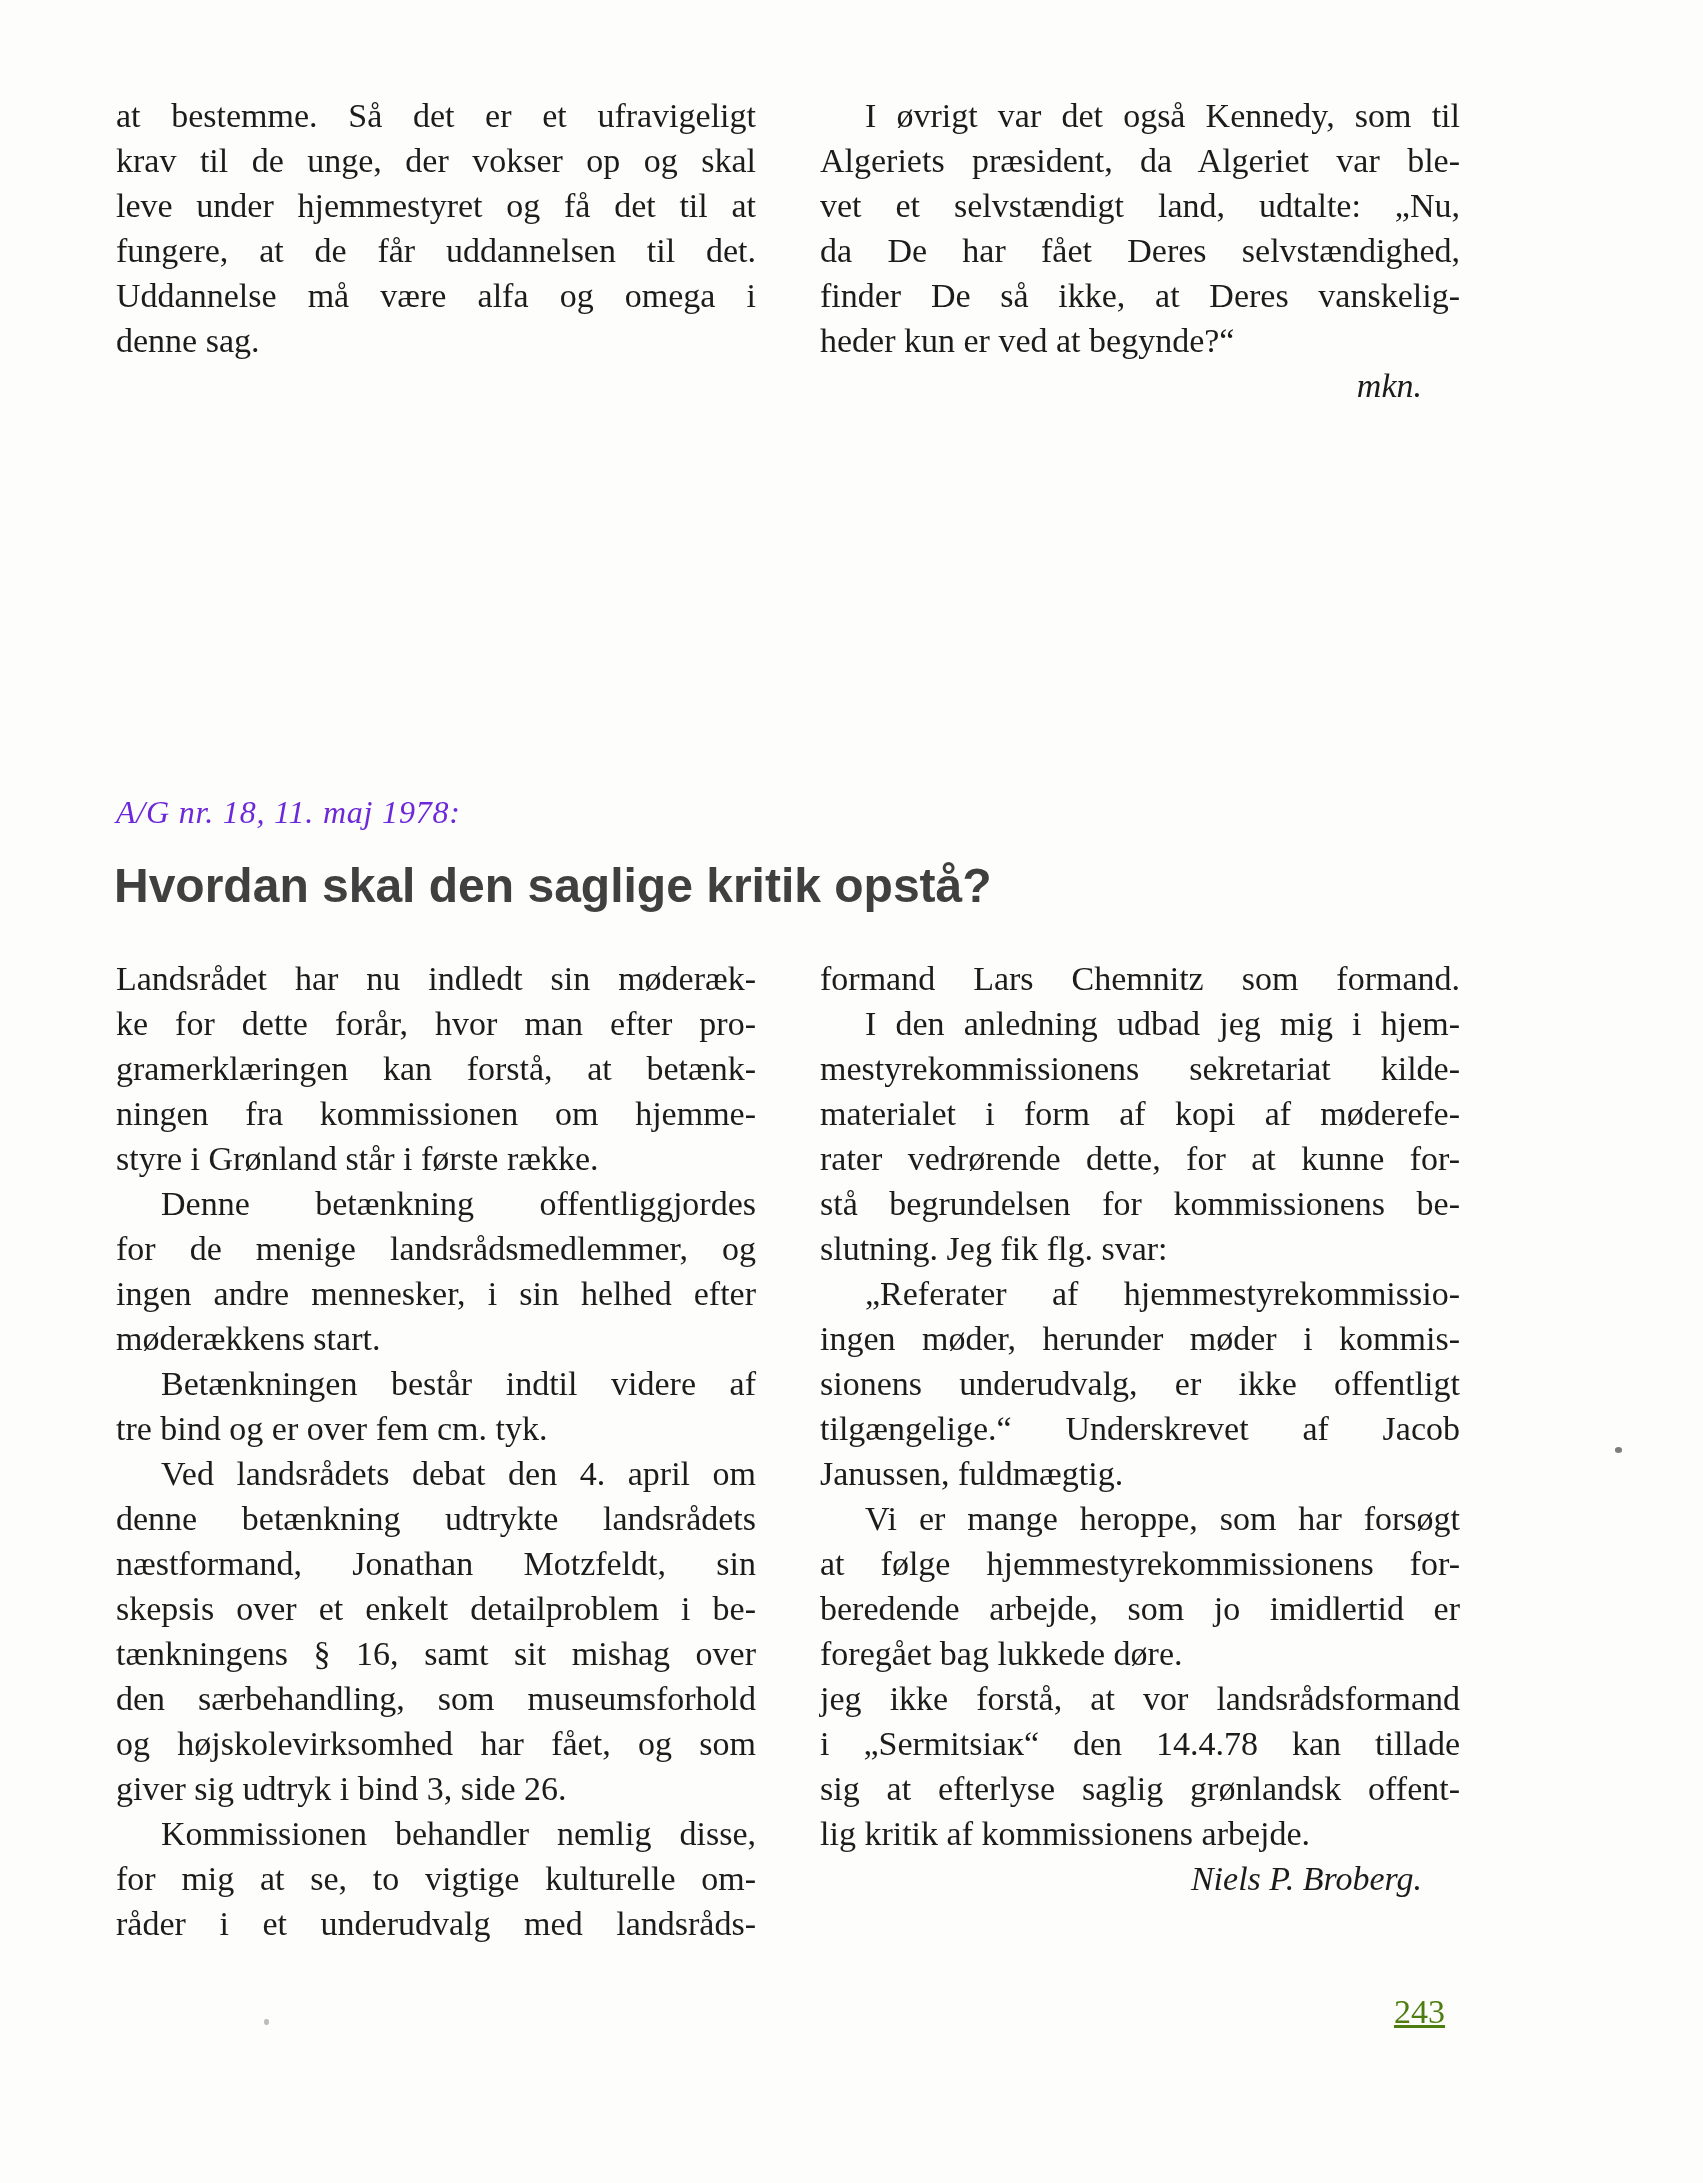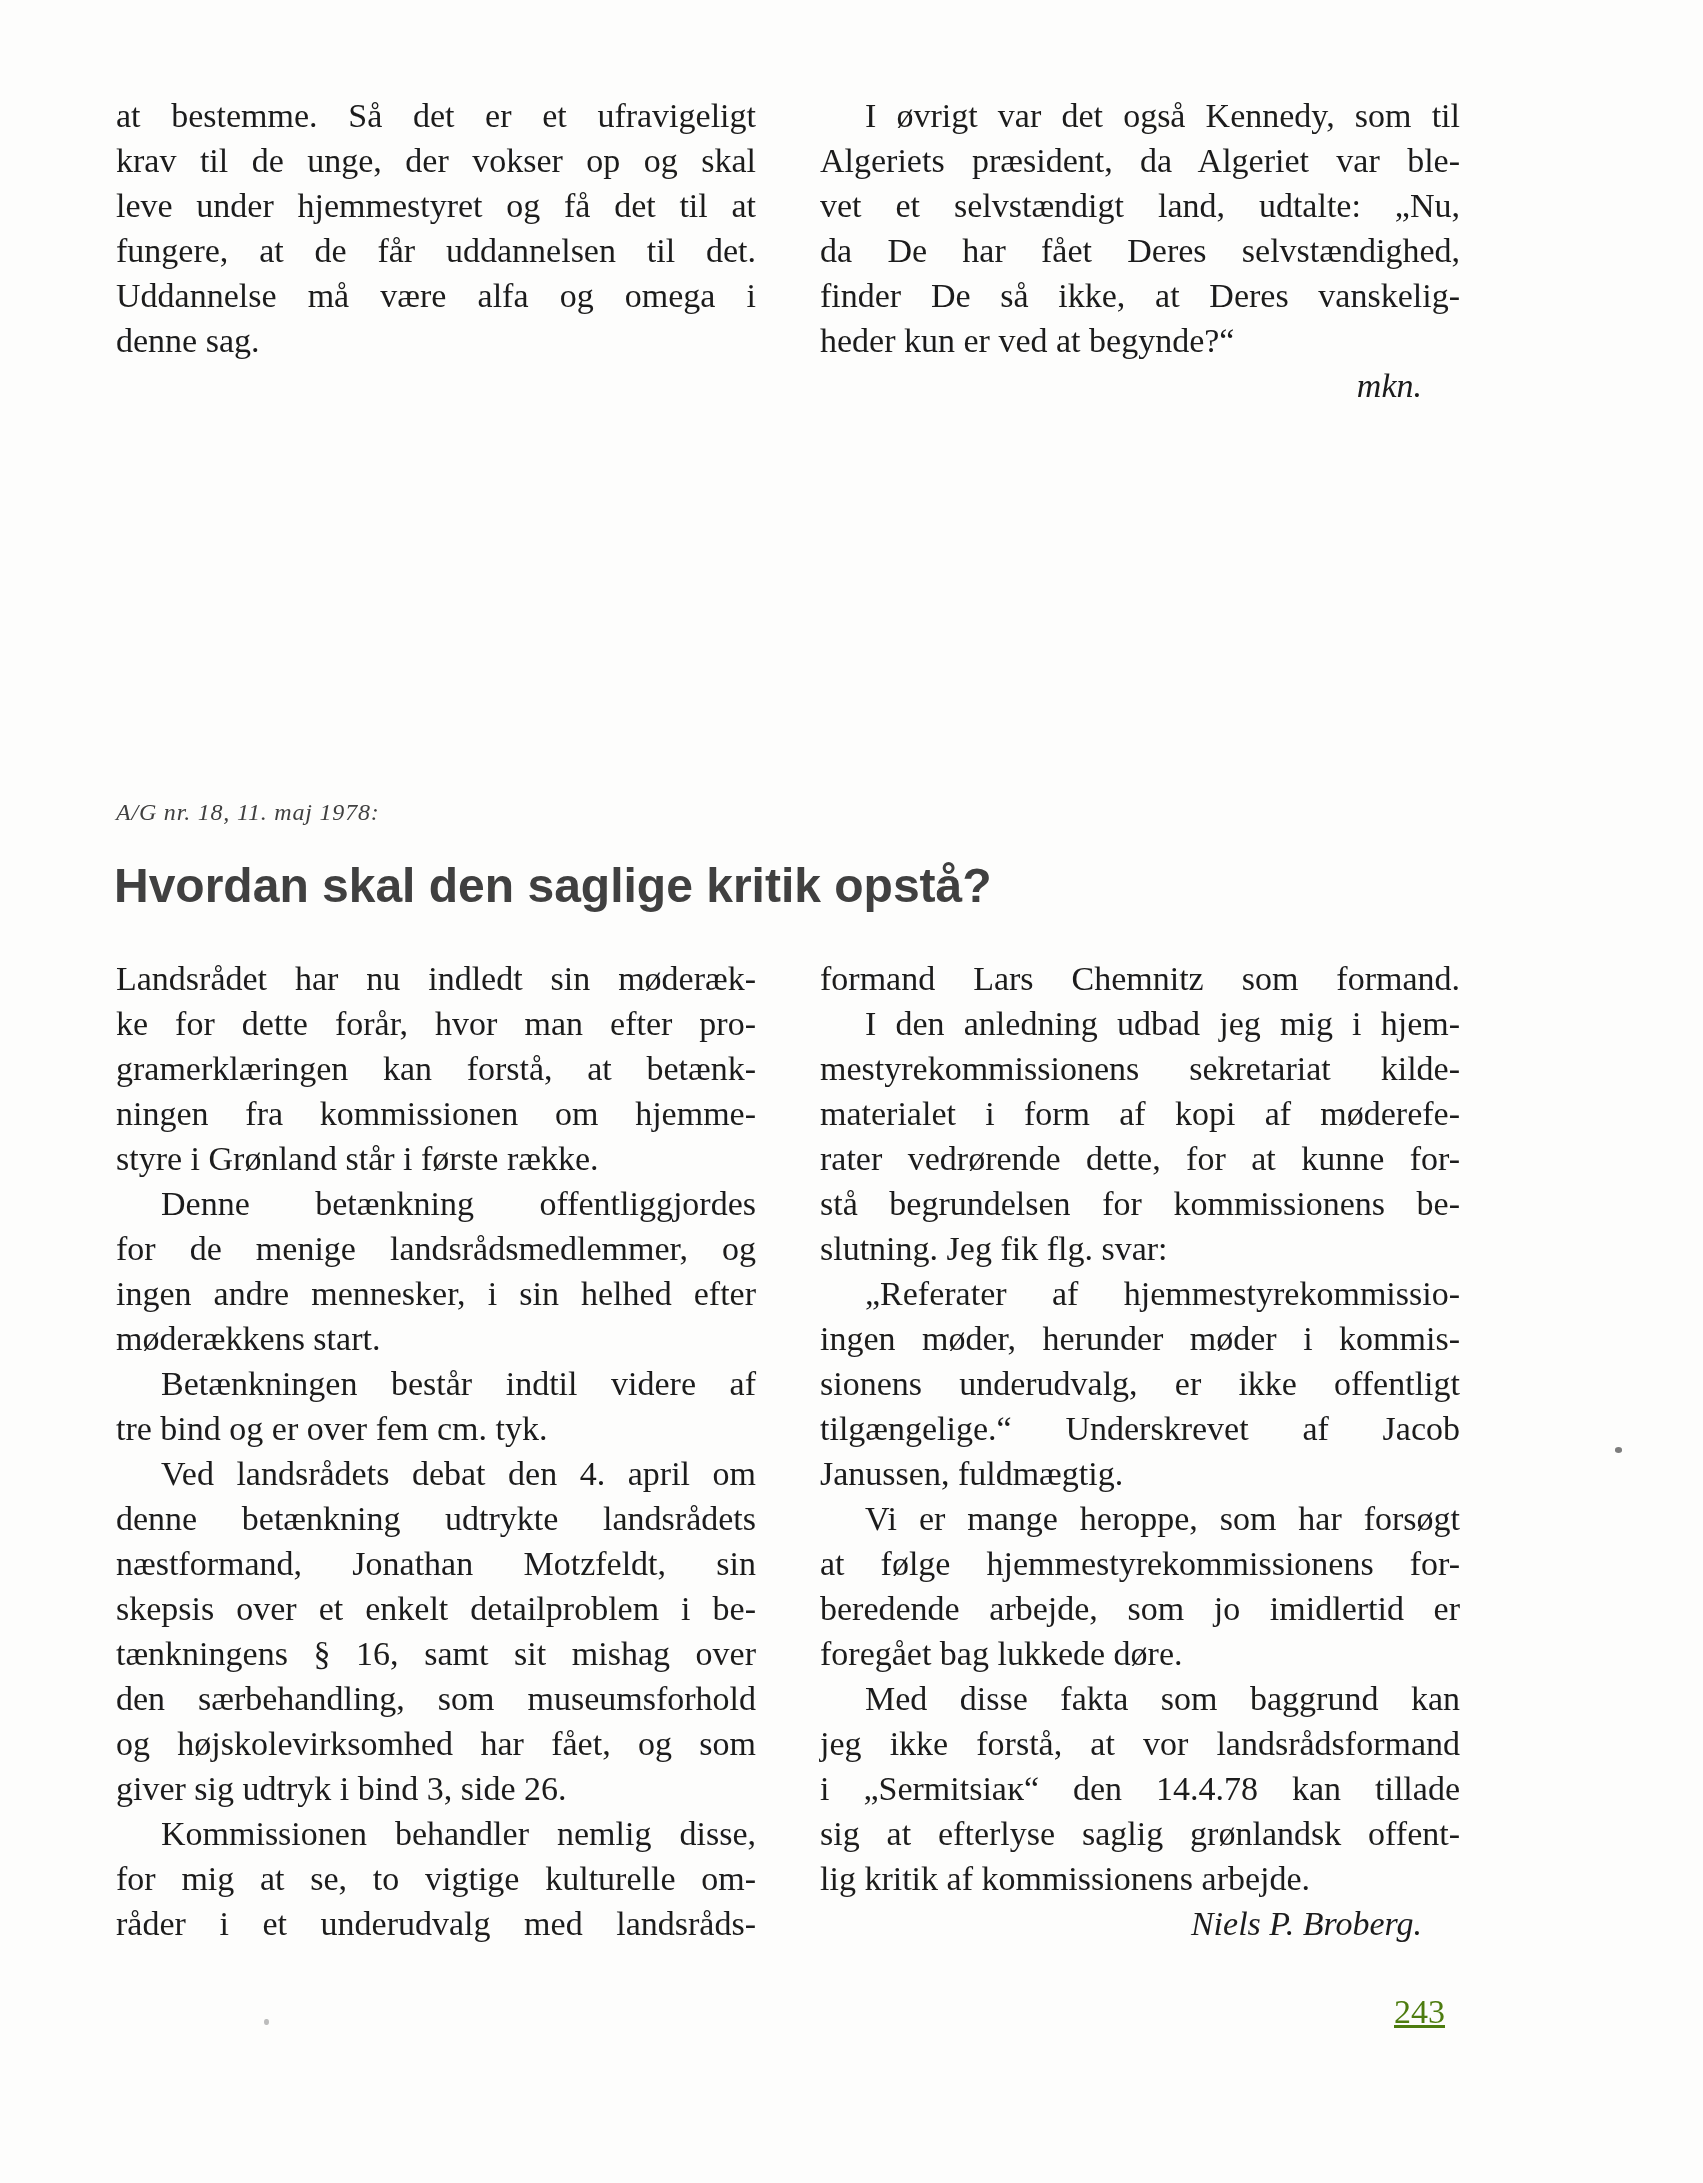--- a/index.html
+++ b/index.html
@@ -32,23 +32,23 @@
   .ln.in{padding-left:45px;}
   .ln.sig{
     font-style:italic;
     text-align-last:right;
     padding-right:38px;
   }
   .kicker{
     position:absolute;
     left:116px;top:789px;
     font-style:italic;
-    font-size:24px;line-height:46px;
+    font-size:32px;line-height:46px;
     letter-spacing:0.8px;
-    color:#404040;
+    color:#6d28d9;
   }
   .headline{
     position:absolute;
     left:114px;top:859px;
     margin:0;
     font-family:"Liberation Sans",sans-serif;
     font-weight:700;
     font-size:48px;line-height:54px;
     letter-spacing:0;
     color:#404040;
@@ -127,21 +127,20 @@
       <div class="ln e">slutning. Jeg fik flg. svar:</div>
       <div class="ln j in">„Referater af hjemmestyrekommissio-</div>
       <div class="ln j">ingen møder, herunder møder i kommis-</div>
       <div class="ln j">sionens underudvalg, er ikke offentligt</div>
       <div class="ln j">tilgængelige.“ Underskrevet af Jacob</div>
       <div class="ln e">Janussen, fuldmægtig.</div>
       <div class="ln j in">Vi er mange heroppe, som har forsøgt</div>
       <div class="ln j">at følge hjemmestyrekommissionens for-</div>
       <div class="ln j">beredende arbejde, som jo imidlertid er</div>
       <div class="ln e">foregået bag lukkede døre.</div>
-      <div class="ln j in">Med disse fakta som baggrund kan</div>
       <div class="ln j">jeg ikke forstå, at vor landsrådsformand</div>
       <div class="ln j">i „Sermitsiaĸ“ den 14.4.78 kan tillade</div>
       <div class="ln j">sig at efterlyse saglig grønlandsk offent-</div>
       <div class="ln e">lig kritik af kommissionens arbejde.</div>
       <div class="ln sig">Niels P. Broberg.</div>
     </section>
 
   <div class="pagenum">243</div>
 
   <div class="speck speck-right"></div>

